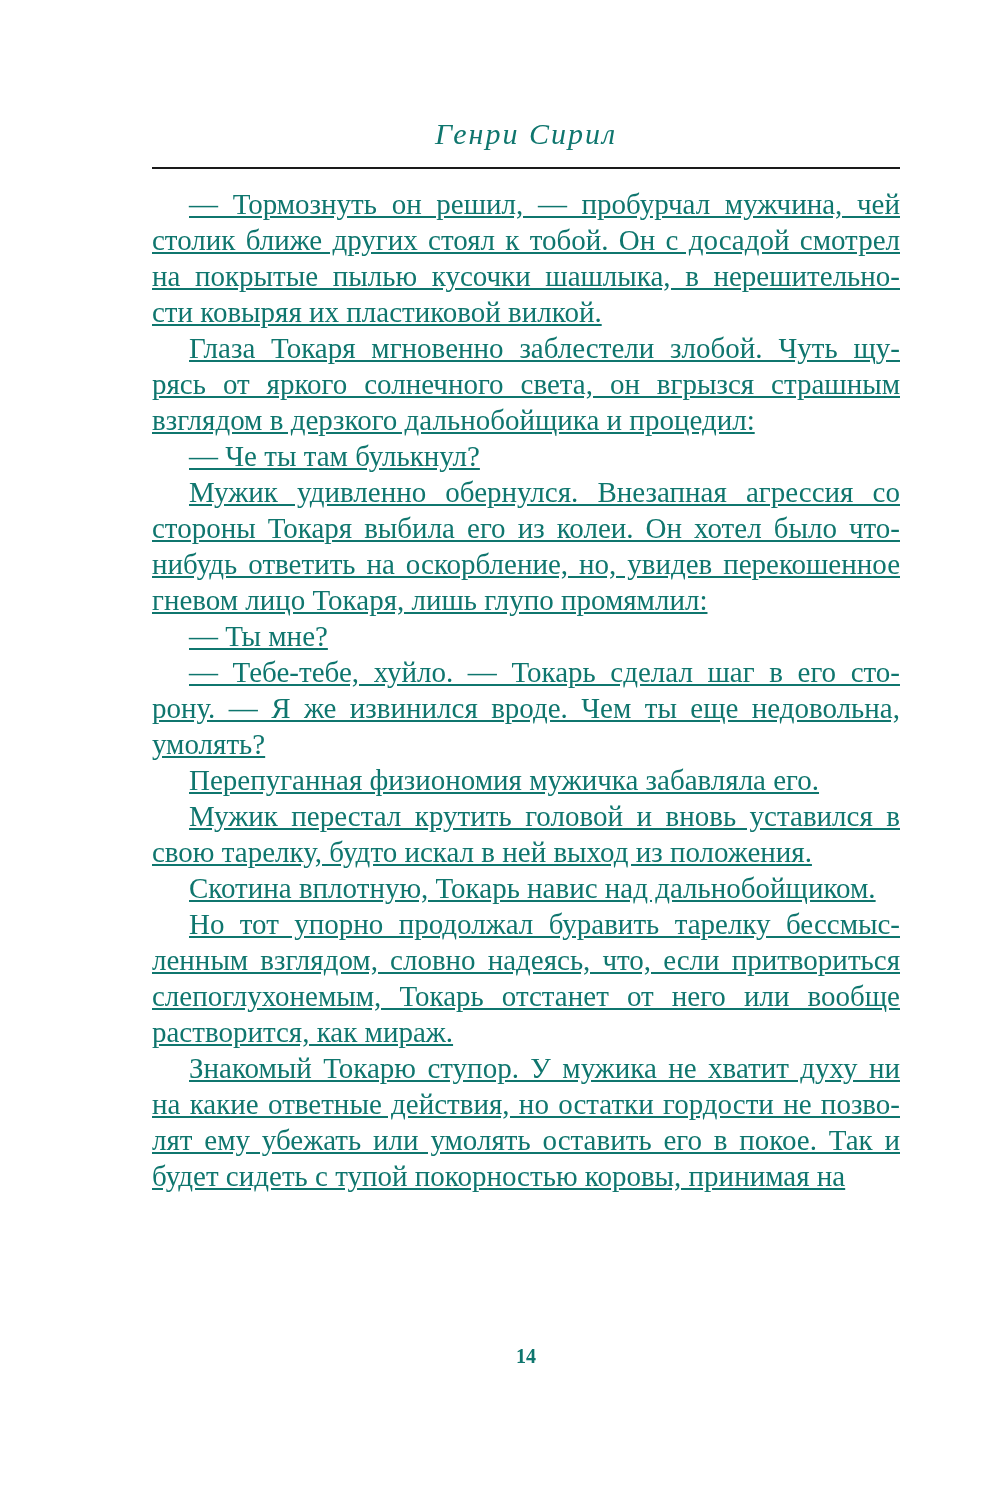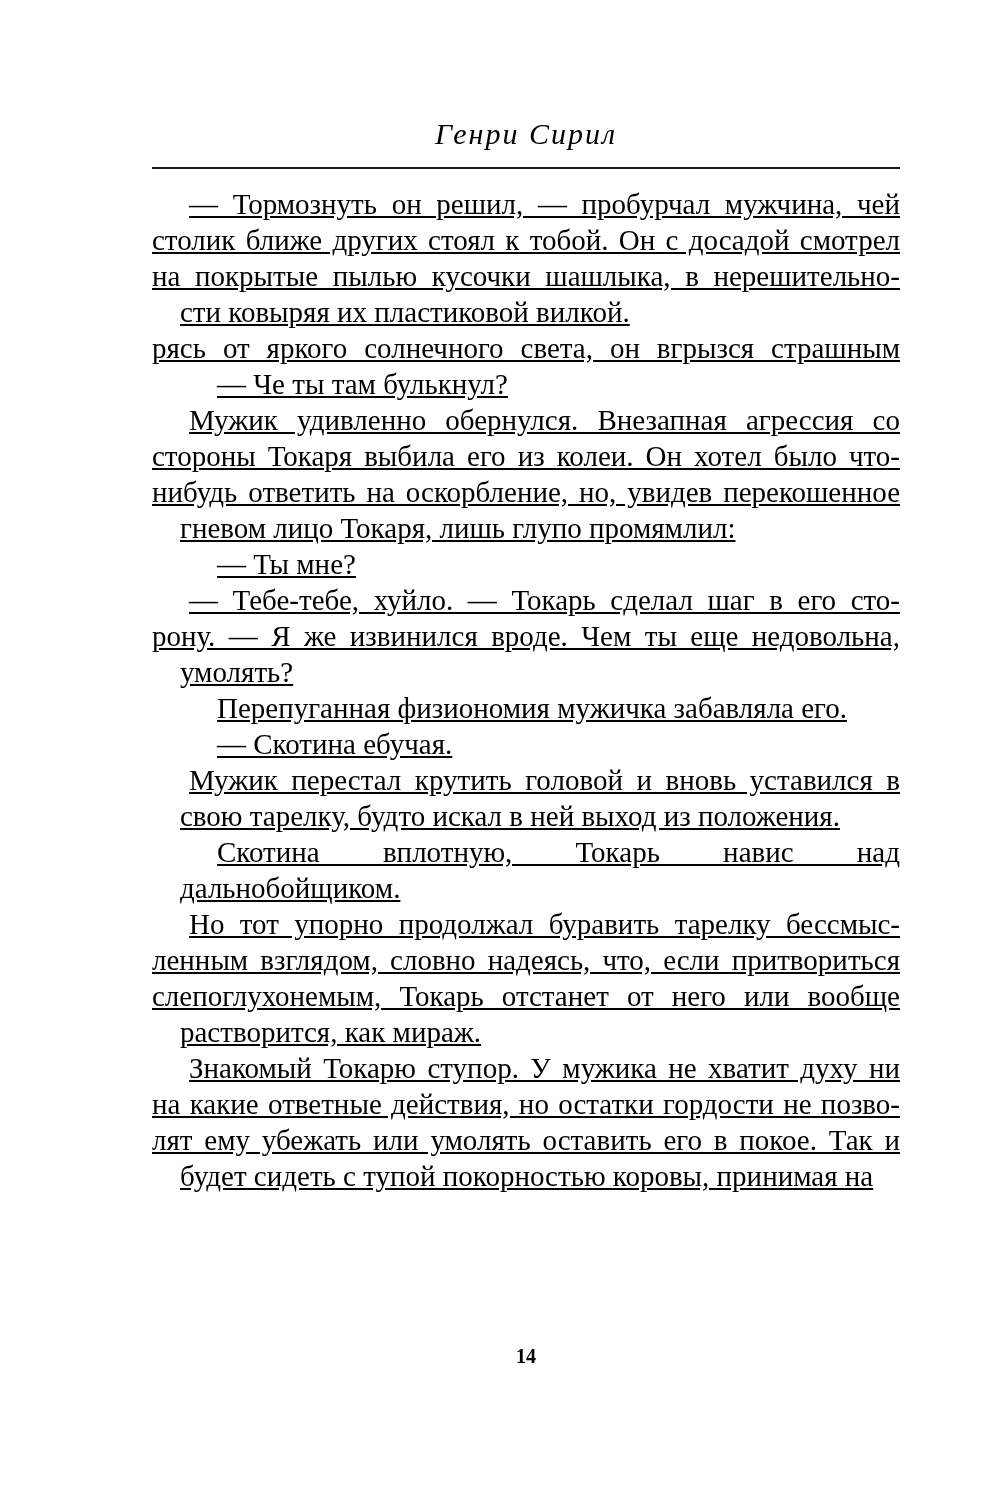--- a/index.html
+++ b/index.html
@@ -6,21 +6,21 @@
     margin: 0;
     padding: 0;
     background: #ffffff;
   }
   .page {
     position: relative;
     width: 1000px;
     height: 1496px;
     background: #ffffff;
     font-family: "Liberation Serif", "DejaVu Serif", serif;
-    color: #000000;
+    color: #0f766e;
     overflow: hidden;
   }
   .running-head {
     position: absolute;
     left: 152px;
     top: 116px;
     width: 748px;
     text-align: center;
     font-style: italic;
     font-size: 30px;
@@ -43,21 +43,21 @@
     font-size: 29px;
     line-height: 36px;
   }
   .para { margin: 0; }
   .line {
     text-align: justify;
     text-align-last: justify;
     text-decoration: underline;
   }
   .line.first { text-indent: 37px; }
-  .line.last { text-align-last: left; margin-left: 28px; }
+  .line.last { text-align-last: left; }
   .page-number {
     position: absolute;
     left: 152px;
     top: 1338px;
     width: 748px;
     text-align: center;
     font-weight: bold;
     font-size: 20px;
     line-height: 36px;
   }
@@ -69,44 +69,43 @@
   <div class="running-head">Генри Сирил</div>
   <div class="rule"></div>
   <div class="text-block" id="text-block">
       <div class="para">
         <div class="line first">— Тормознуть он решил, — пробурчал мужчина, чей</div>
         <div class="line">столик ближе других стоял к тобой. Он с досадой смотрел</div>
         <div class="line">на покрытые пылью кусочки шашлыка, в нерешительно-</div>
         <div class="line last">сти ковыряя их пластиковой вилкой.</div>
       </div>
       <div class="para">
+        <div class="line first">Глаза Токаря мгновенно заблестели злобой. Чуть щу-</div>
         <div class="line">рясь от яркого солнечного света, он вгрызся страшным</div>
+        <div class="line last">взглядом в дерзкого дальнобойщика и процедил:</div>
       </div>
       <div class="para">
         <div class="line first last">— Че ты там булькнул?</div>
       </div>
       <div class="para">
         <div class="line first">Мужик удивленно обернулся. Внезапная агрессия со</div>
         <div class="line">стороны Токаря выбила его из колеи. Он хотел было что-</div>
         <div class="line">нибудь ответить на оскорбление, но, увидев перекошенное</div>
         <div class="line last">гневом лицо Токаря, лишь глупо промямлил:</div>
       </div>
       <div class="para">
         <div class="line first last">— Ты мне?</div>
       </div>
       <div class="para">
         <div class="line first">— Тебе-тебе, хуйло. — Токарь сделал шаг в его сто-</div>
         <div class="line">рону. — Я же извинился вроде. Чем ты еще недовольна,</div>
         <div class="line last">умолять?</div>
       </div>
       <div class="para">
         <div class="line first last">Перепуганная физиономия мужичка забавляла его.</div>
-      </div>
-      <div class="para">
-        <div class="line first last">— Скотина ебучая.</div>
       </div>
       <div class="para">
         <div class="line first">Мужик перестал крутить головой и вновь уставился в</div>
         <div class="line last">свою тарелку, будто искал в ней выход из положения.</div>
       </div>
       <div class="para">
         <div class="line first last">Скотина вплотную, Токарь навис над дальнобойщиком.</div>
       </div>
       <div class="para">
         <div class="line first">Но тот упорно продолжал буравить тарелку бессмыс-</div>

